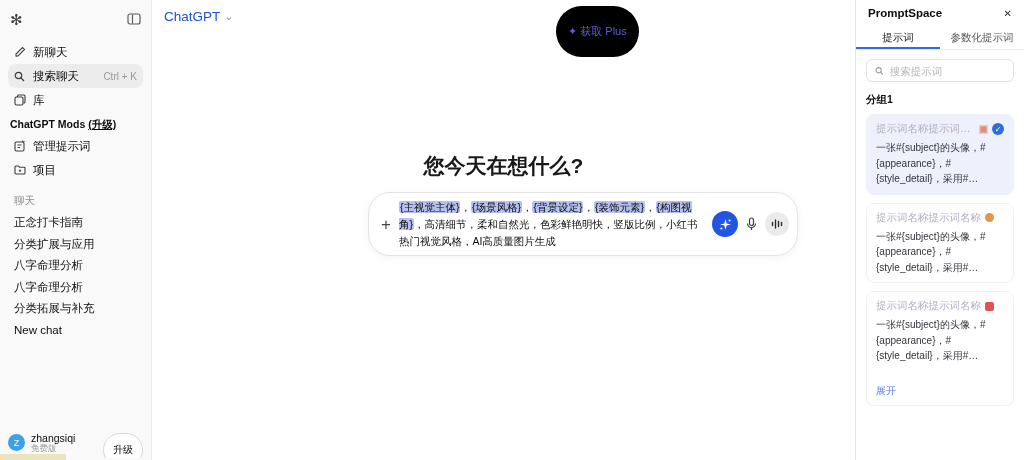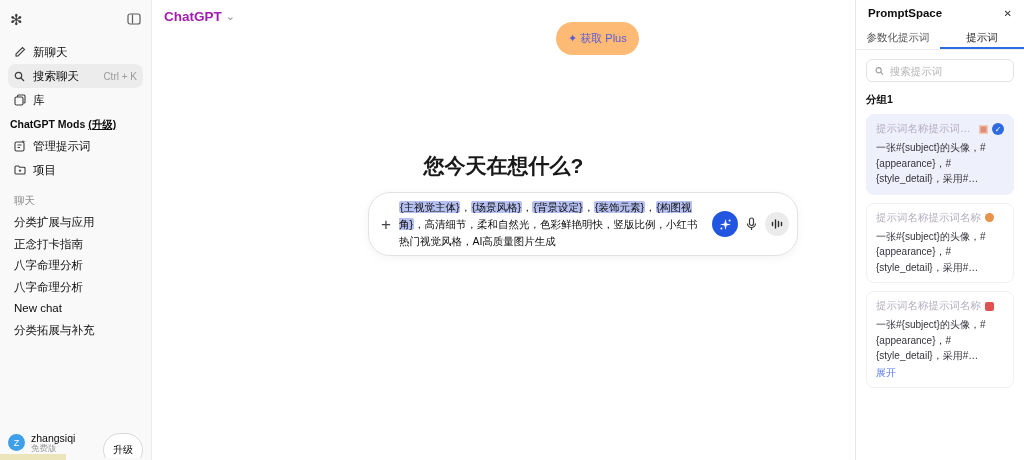--- a/index.html
+++ b/index.html
@@ -30,24 +30,24 @@
   .uinfo { flex:1; line-height:1.15; }
   .uname { font-size:10.5px; font-weight:normal; }
   .uplan { font-size:8.5px; color:#9a9a9a; }
   .upgrade-btn { border:1px solid #d9d9d9; background:#fff; border-radius:999px;
     font-size:10px; padding:9px 9px; cursor:pointer; margin-top:1px; }
   .toast-cut { position:absolute; left:0; bottom:0; width:66px; height:6px; background:#ece4bb; }
 
   
   .main { flex:1; position:relative; background:#fff; }
   .main-header { display:flex; align-items:center; padding:9px 0 0 12px; }
-  .m-title { font-size:13.5px; font-weight:700; color:#a21caf; }
+  .m-title { font-size:13.5px; font-weight:400; color:#1d4ed8; }
   .m-chevron { color:#8f8f8f; font-size:11px; margin-left:4px; }
-  .get-plus { position:absolute; left:404px; top:22px; background:#fdba74; color:#5d5bd4;
-    border:none; border-radius:999px; font-size:11px; padding:9px 12px; cursor:pointer; white-space:nowrap; }
+  .get-plus { position:absolute; left:404px; top:6px; background:#000000; color:#5d5bd4;
+    border:none; border-radius:999px; font-size:11px; padding:18px 12px; cursor:pointer; white-space:nowrap; }
   .greeting { position:absolute; left:0; right:0; top:152px; text-align:center;
     font-size:21px; font-weight:bold; color:#191919; }
   .composer { position:absolute; left:216px; top:192px; width:430px; min-height:42px;
     background:#fff; border:1px solid #e3e3e3; border-radius:22px;
     box-shadow:0 2px 10px rgba(0,0,0,.05); display:flex; align-items:center;
     gap:8px; padding:6px 8px 6px 12px; }
   .c-plus { font-size:17px; color:#444; flex:none; cursor:pointer; line-height:1; }
   .c-text { flex:1; font-size:10.5px; line-height:1.6; color:#0d0d0d; }
   .tok { background:#b6c0f1; border-radius:2px; padding:0 1px; }
   .c-actions { display:flex; align-items:center; gap:7px; flex:none; }
@@ -81,21 +81,21 @@
   .card-title { font-size:10.5px; color:#b4aec2; white-space:nowrap; overflow:hidden;
     text-overflow:ellipsis; max-width:118px; }
   .mini-emoji { width:9px; height:9px; border-radius:2px; flex:none; }
   .em-pic { background:#e0897d; box-shadow:inset 0 0 0 1.5px #f3c9ab; }
   .em-orange { background:#e8934a; border-radius:50%; }
   .em-red { background:#e05252; }
   .check { margin-left:auto; width:12px; height:12px; border-radius:50%; background:#2e6be0;
     color:#fff; font-size:8px; display:flex; align-items:center; justify-content:center; flex:none; }
   .card-body { font-size:10px; line-height:1.55; color:#35343c;
     display:-webkit-box; -webkit-line-clamp:3; -webkit-box-orient:vertical; overflow:hidden; }
-  .expand { font-size:10px; color:#5b7cf5; margin-top:2px; cursor:pointer; }
+  .expand { font-size:10px; color:#5b7cf5; margin-top:20px; cursor:pointer; }
   svg { display:block; }
 </style>
 </head>
 <body>
 
 <div class="app">
 
   <aside class="sidebar">
     <div class="sb-top">
       <span class="logo">✻</span>
@@ -155,26 +155,26 @@
           <svg width="12" height="12" viewBox="0 0 12 12">
               <path d="M1 3 a1 1 0 0 1 1-1 h2.5 l1 1.2 H10 a1 1 0 0 1 1 1 V9 a1 1 0 0 1-1 1 H2 a1 1 0 0 1-1-1 Z" fill="none" stroke="#3d3d3d" stroke-width="1.1"></path>
               <path d="M6 5.5 v2.4 M4.8 6.7 h2.4" stroke="#3d3d3d" stroke-width="1"></path>
             </svg>
         </span>
         <span>项目</span>
       </div>
 
       <div class="sb-section">聊天</div>
 
+      <div class="sb-chat">正念打卡指南</div>
       <div class="sb-chat">分类扩展与应用</div>
-      <div class="sb-chat">正念打卡指南</div>
       <div class="sb-chat">八字命理分析</div>
       <div class="sb-chat">八字命理分析</div>
+      <div class="sb-chat">分类拓展与补充</div>
       <div class="sb-chat">New chat</div>
-      <div class="sb-chat">分类拓展与补充</div>
     </nav>
 
     <div class="sb-bottom">
       <span class="avatar">Z</span>
       <span class="uinfo">
         <div class="uname">zhangsiqi</div>
         <div class="uplan">免费版</div>
       </span>
       <button class="upgrade-btn">升级</button>
     </div>
@@ -220,22 +220,22 @@
       </div>
     </div>
   </main>
 
   <aside class="panel">
     <div class="p-header">
       <span class="p-title">PromptSpace</span>
       <span class="p-close">✕</span>
     </div>
     <div class="p-tabs">
+      <div class="p-tab active">提示词</div>
       <div class="p-tab">参数化提示词</div>
-      <div class="p-tab active">提示词</div>
     </div>
     <div class="p-body">
       <div class="p-search">
         <svg width="10" height="10" viewBox="0 0 11 11">
             <circle cx="4.5" cy="4.5" r="3.2" fill="none" stroke="#999" stroke-width="1.3"></circle>
             <line x1="7" y1="7" x2="10" y2="10" stroke="#999" stroke-width="1.3"></line>
           </svg>
         <input placeholder="搜索提示词" style="">
       </div>
 

